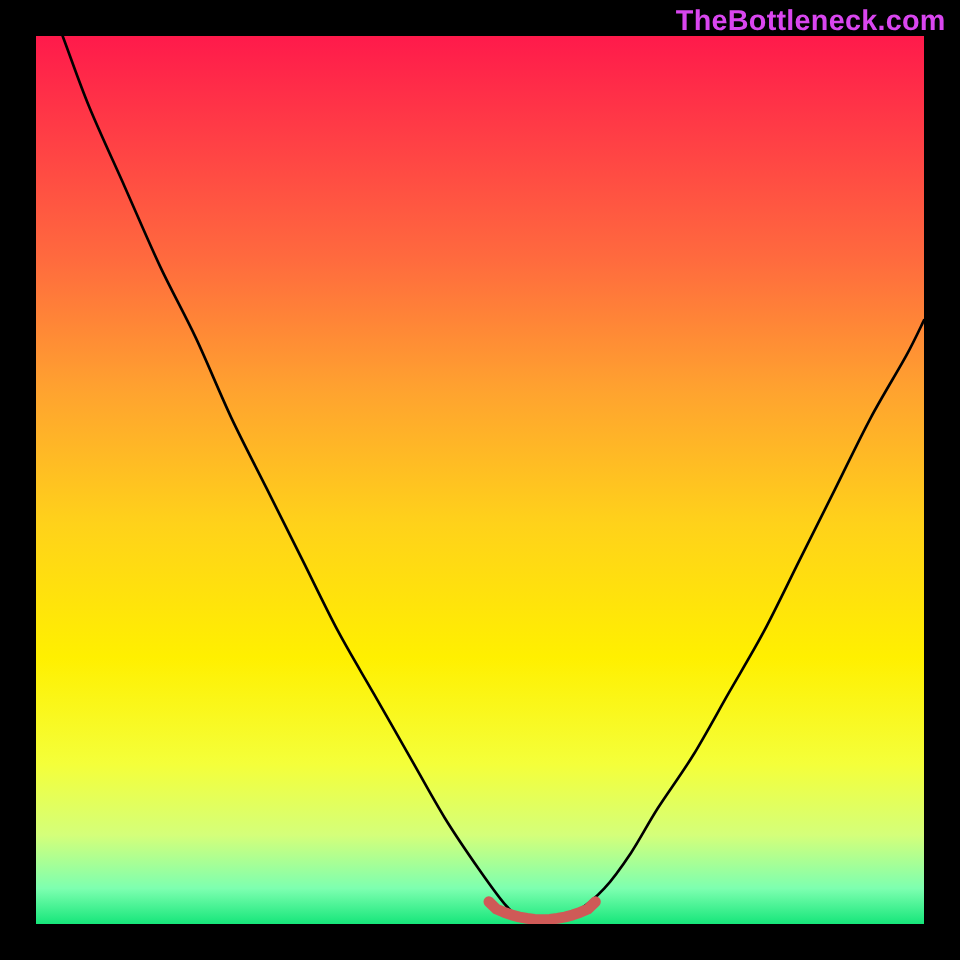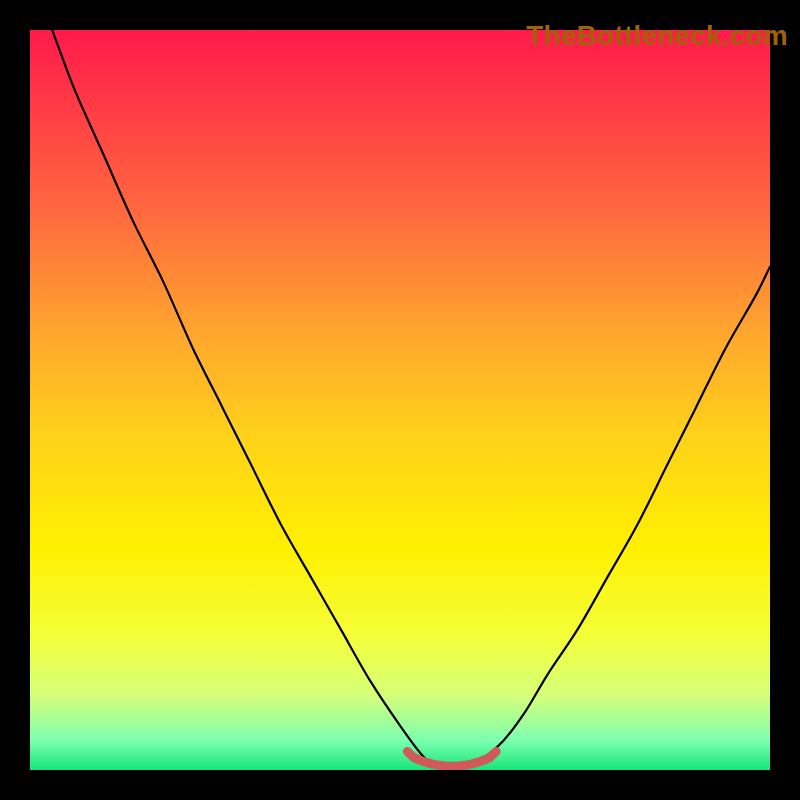--- a/index.html
+++ b/index.html
@@ -12,24 +12,24 @@
     font-family: Arial, Helvetica, sans-serif;
   }
   .frame {
     position: relative;
     width: 800px;
     height: 800px;
     background: #000;
   }
   .watermark {
     position: absolute;
-    top: 20px;
+    top: 4px;
     right: 12px;
-    color: #a16207;
-    font-size: 28px;
+    color: #d946ef;
+    font-size: 24px;
     font-weight: 600;
     letter-spacing: 0.2px;
     z-index: 5;
     user-select: none;
   }
   .plot-area {
     position: absolute;
     left: 30px;
     top: 30px;
     width: 740px;

